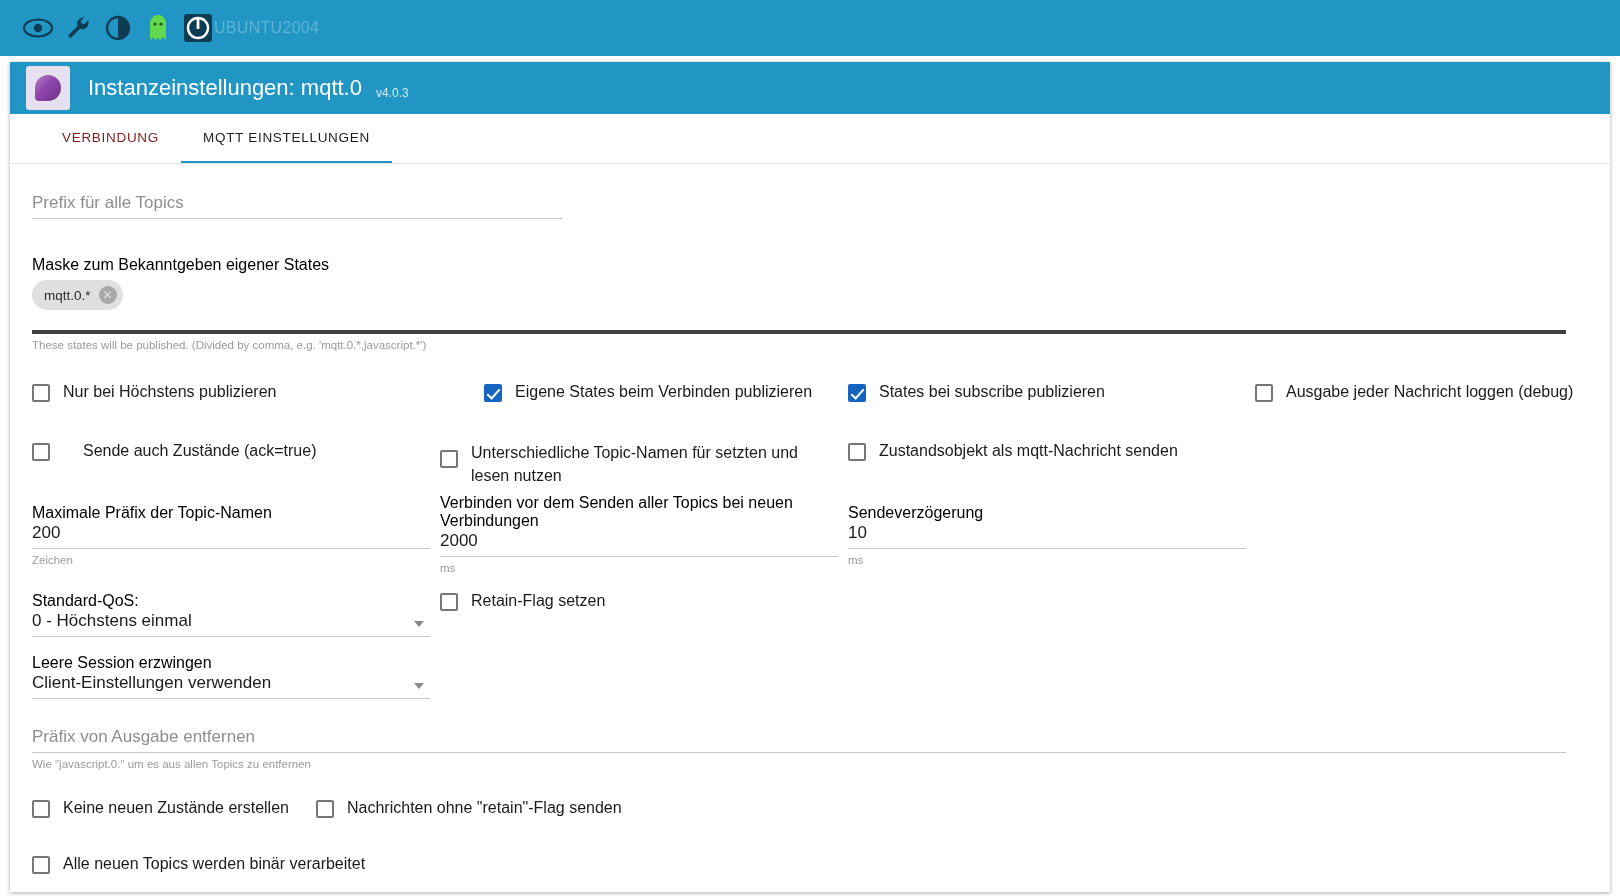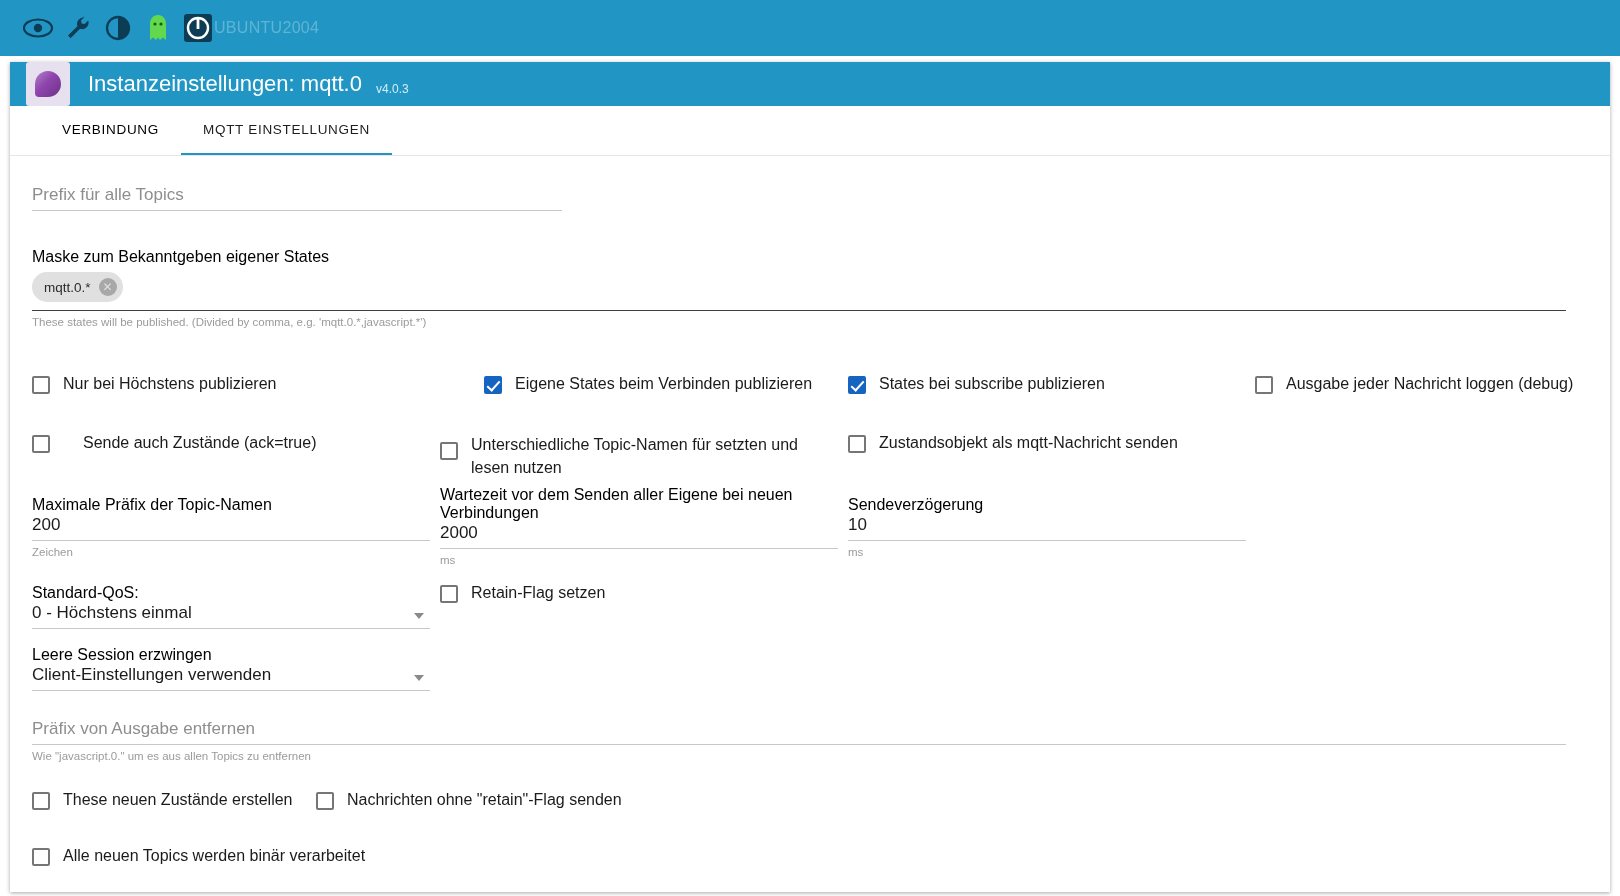--- a/index.html
+++ b/index.html
@@ -36,21 +36,21 @@
   
   .window {
     position: absolute;
     top: 62px; left: 10px;
     width: 1600px; height: 830px;
     background: #fff;
     box-shadow: 0 1px 4px rgba(0,0,0,.35);
     overflow: hidden;
   }
   .win-header {
-    height: 44px;
+    height: 52px;
     background: #2196c4;
     display: flex; align-items: center;
     padding-left: 16px;
   }
   .win-logo {
     width: 44px; height: 44px;
     border-radius: 3px;
     background: #e7e0ef;
     display: flex; align-items: center; justify-content: center;
     margin-right: 18px;
@@ -78,21 +78,21 @@
     display: flex;
     align-items: stretch;
     padding-left: 30px;
     border-bottom: 1px solid #e6e6e6;
   }
   .tab {
     display: flex; align-items: center;
     padding: 0 22px;
     font-size: 13.5px;
     letter-spacing: .7px;
-    color: #000000;
+    color: #7f1d1d;
     cursor: pointer;
     border-bottom: 2px solid transparent;
   }
   .tab.active {
     color: #1e1e1e;
     border-bottom: 2px solid #2196c4;
   }
 
   
   .content {
@@ -151,22 +151,22 @@
     background: #a8a8a8;
     color: #e0e0e0;
     font-size: 12px;
     line-height: 18px;
     text-align: center;
     margin-left: 8px;
     cursor: pointer;
     font-family: "Liberation Sans", sans-serif;
   }
   .chips-line {
-    border-bottom: 1px solid #404040;
-    padding-bottom: 8px;
+    border-bottom: 4px solid #404040;
+    padding-bottom: 20px;
   }
 
   
   .cb-row { display: flex; align-items: flex-start; }
   .cbox {
     width: 18px; height: 18px;
     border: 2px solid #767676;
     border-radius: 2px;
     background: #fff;
     flex: 0 0 auto;
@@ -311,21 +311,21 @@
 
     <div class="abs" style="left:22px; top:340px; width:398px;">
       <span class="flabel">Maximale Präfix der Topic-Namen</span>
       <div class="field">
         <div class="fval">200</div>
       </div>
       <div class="helper">Zeichen</div>
     </div>
 
     <div class="abs" style="left:430px; top:330px; width:398px;">
-      <span class="flabel" style="white-space:normal; line-height:13px;">Wartezeit vor dem Senden aller Eigene bei neuen Verbindungen</span>
+      <span class="flabel" style="white-space:normal; line-height:13px;">Verbinden vor dem Senden aller Topics bei neuen Verbindungen</span>
       <div class="field">
         <div class="fval">2000</div>
       </div>
       <div class="helper">ms</div>
     </div>
 
     <div class="abs" style="left:838px; top:340px; width:398px;">
       <span class="flabel">Sendeverzögerung</span>
       <div class="field">
         <div class="fval">10</div>
@@ -356,21 +356,21 @@
 
     <div class="abs" style="left:22px; top:562px; width:1534px;">
       <div class="field">
         <div class="fplaceholder">Präfix von Ausgabe entfernen</div>
       </div>
       <div class="helper">Wie "javascript.0." um es aus allen Topics zu entfernen</div>
     </div>
 
     <div class="abs cb-row" style="left:22px; top:634px;">
       <span class="cbox"></span>
-      <span class="cb-label">These neuen Zustände erstellen</span>
+      <span class="cb-label">Keine neuen Zustände erstellen</span>
     </div>
     <div class="abs cb-row" style="left:306px; top:634px;">
       <span class="cbox"></span>
       <span class="cb-label" style="max-width:320px;">Nachrichten ohne "retain"-Flag senden</span>
     </div>
 
     <div class="abs cb-row" style="left:22px; top:690px;">
       <span class="cbox"></span>
       <span class="cb-label" style="max-width:420px;">Alle neuen Topics werden binär verarbeitet</span>
     </div>

